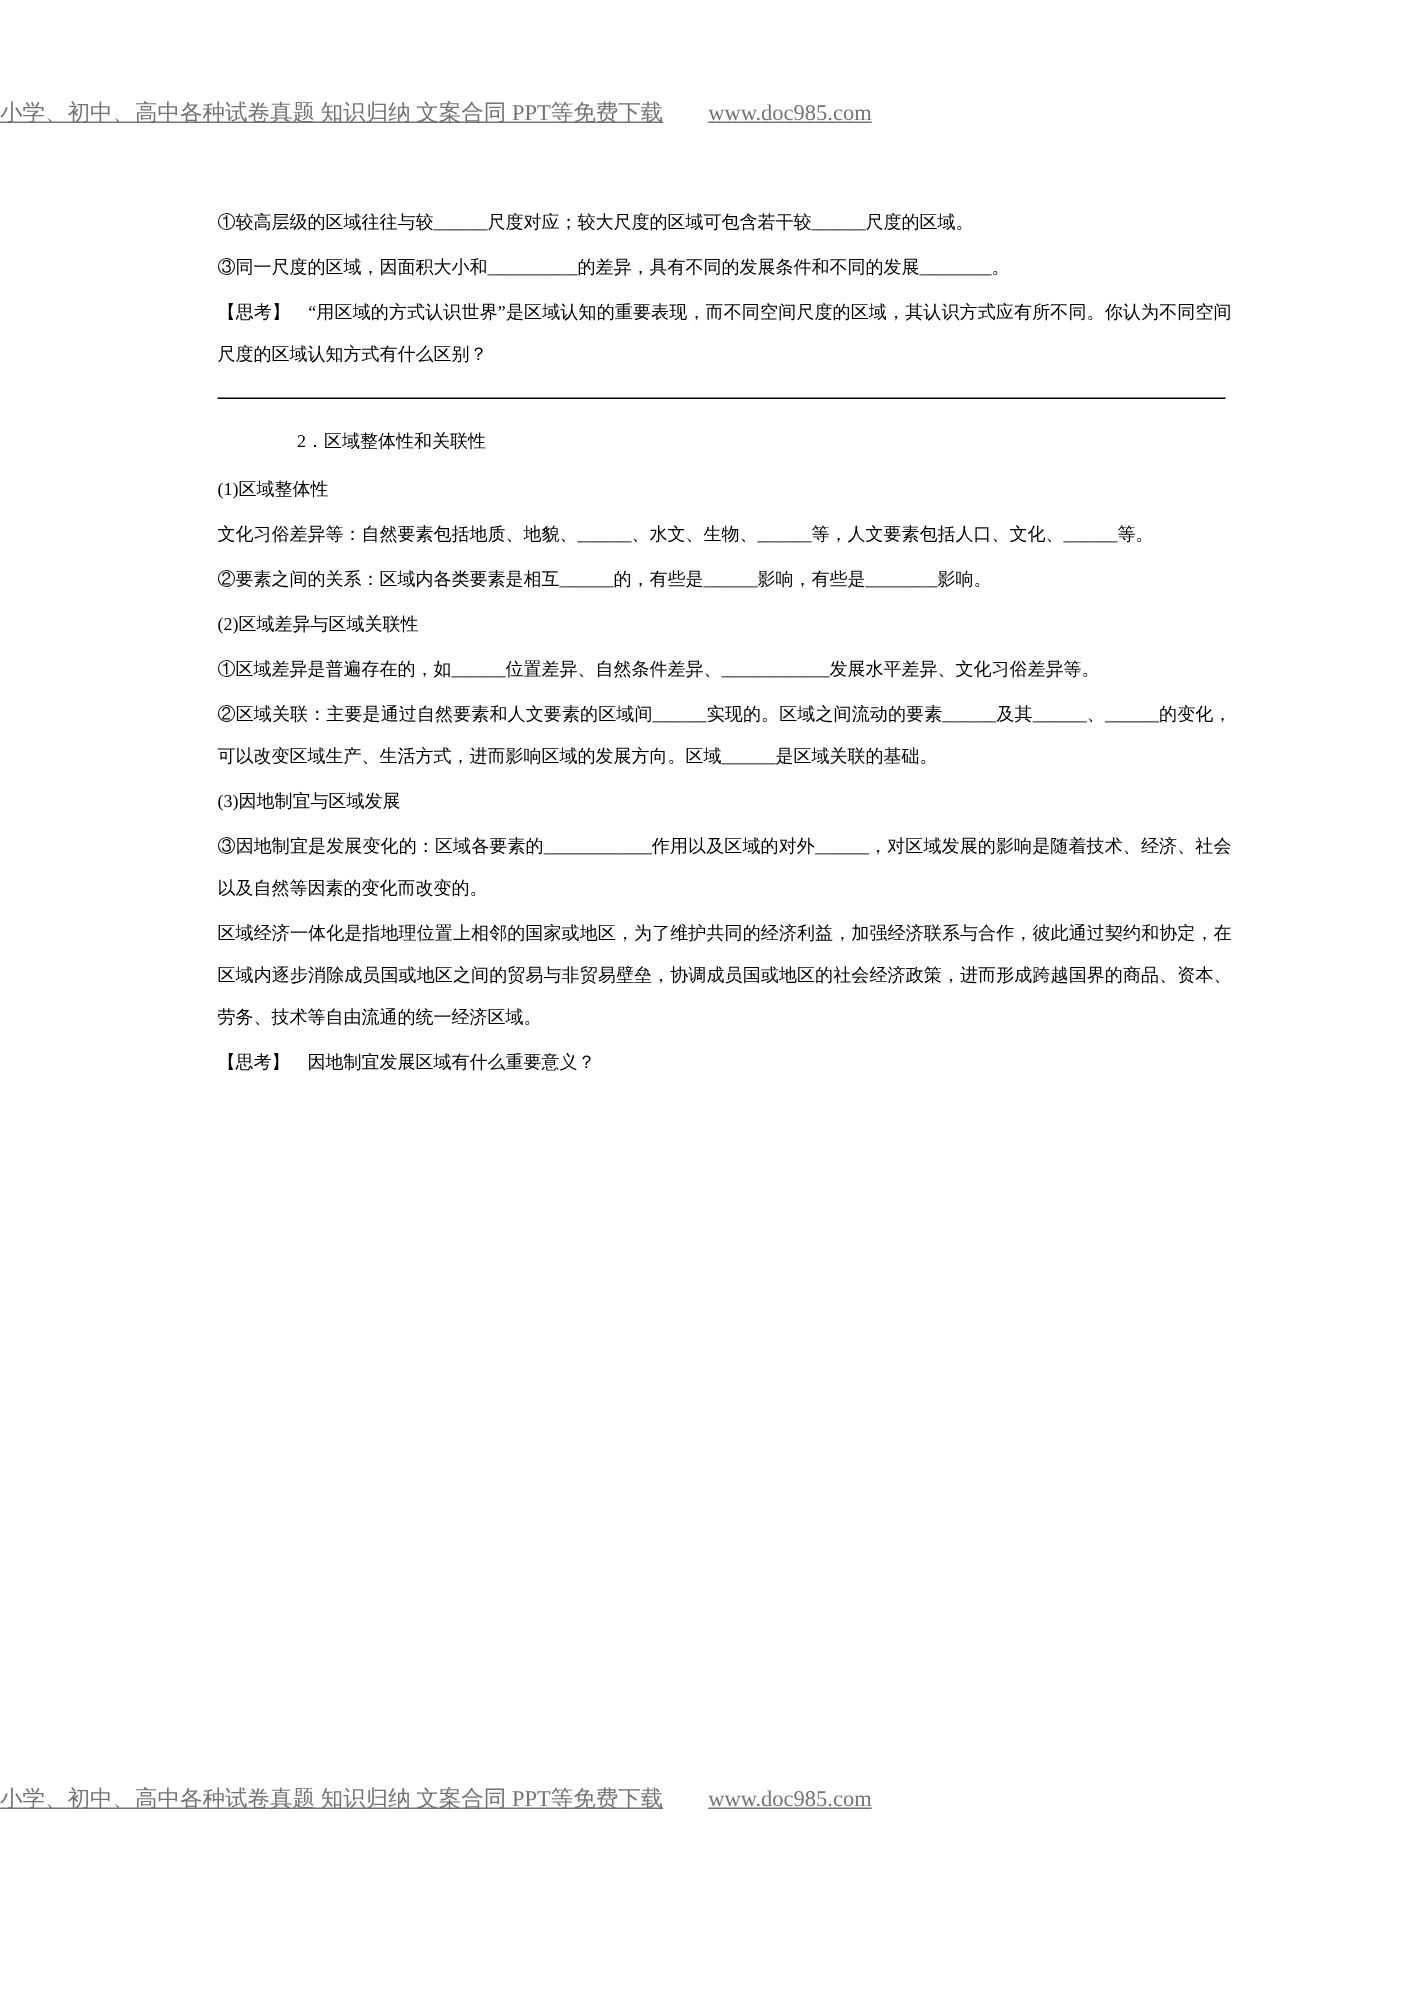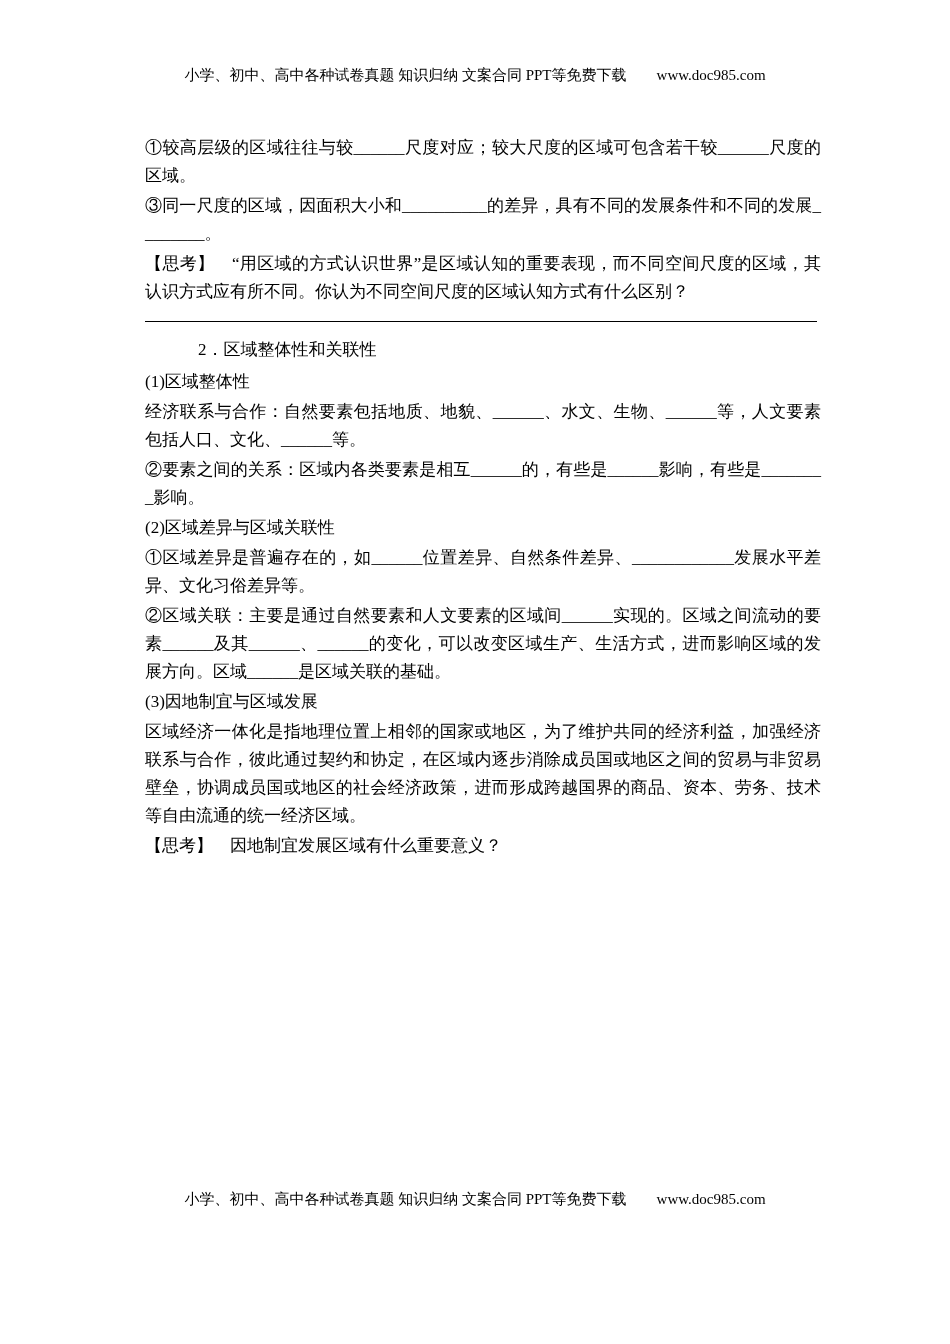--- a/index.html
+++ b/index.html
@@ -1,29 +1,29 @@
 <!DOCTYPE html>
 <html><head>
 <meta charset="utf-8">
 <style>
   html,body{margin:0;padding:0;background:#ffffff;}
   .page{
     position:relative;width:950px;height:1344px;background:#ffffff;
     font-family:"Liberation Serif","DejaVu Serif",serif;color:#000;overflow:hidden;
   }
   .pageband{
-    position:absolute;left:0;width:100%;text-align:center;
-    font-size:15px;color:#000000;white-space:nowrap;
+    position:absolute;left:0;width:100%;text-align:left;
+    font-size:15px;color:#737373;white-space:nowrap;text-decoration:underline;
   }
   .pageband.header{top:66px;}
   .pageband.footer{top:1190px;}
   .band-url{margin-left:30px;}
   .docbody{
     position:absolute;top:134px;left:145px;width:676px;
-    font-size:17px;line-height:28px;text-align:justify;
+    font-size:12px;line-height:28px;text-align:justify;
     word-wrap:break-word;word-break:break-all;
   }
   p.para{margin:0 0 2px 0;}
   p.para .b{font-weight:normal;}
   p.para.section{font-weight:bold;padding-left:7px;margin-top:6px;margin-bottom:4px;margin-left:46px;}
   .answer-line{height:1px;border-bottom:1px solid #000;margin:14px 4px 14px 0;}
 </style>
 </head>
 <body>
 
@@ -33,26 +33,27 @@
     <span>小学、初中、高中各种试卷真题  知识归纳  文案合同  PPT等免费下载</span><span class="band-url">www.doc985.com</span>
   </div>
 
   <div class="docbody" id="doc-body">
       <p class="para"><span>①较高层级的区域往往与较______尺度对应；较大尺度的区域可包含若干较______尺度的区域。</span></p>
       <p class="para"><span>③同一尺度的区域，因面积大小和__________的差异，具有不同的发展条件和不同的发展________。</span></p>
       <p class="para"><span class="b">【思考】　</span><span>“用区域的方式</span><span class="b">认识世界</span><span>”是区域认知的重要表</span><span class="b">现</span><span>，而不同空</span><span class="b">间尺度的区域，其认识方式应有所不同。</span><span>你认为不同空间尺度的区域</span><span class="b">认知方式有什么区别？</span></p>
       <div class="answer-line"></div>
       <p class="para section"><span class="b">2．区域整体性和关联性</span></p>
       <p class="para"><span>(1)区域整体性</span></p>
-      <p class="para"><span>经济联系与合作：自然要素包括地质、地貌、______、水文、生物、______等，人文要素包括人口、文化、______等。</span></p>
+      <p class="para"><span>文化习俗差异等：自然要素包括地质、地貌、______、水文、生物、______等，人文要素包括人口、文化、______等。</span></p>
       <p class="para"><span>②要素之间的关系：区域内各类要素是相互______的，有些是______影响，有些是________影响。</span></p>
       <p class="para"><span>(2)区域差异与区域关联性</span></p>
       <p class="para"><span>①区域差异是普遍存在的，如______位置差异、自然条件差异、____________发展水平差异、文化习俗差异等。</span></p>
       <p class="para"><span>②区域关联：主要是通过自然要素和人文要素的区域间______实现的。区域之间流动的要素______及其______、______的变化，可以改变区域生产、生活方式，进而影响区域的发展方向。区域______是区域关联的基础。</span></p>
       <p class="para"><span>(3)因地制宜与区域发展</span></p>
+      <p class="para"><span>③因地制宜是发展变化的：区域各要素的____________作用以及区域的对外______，对区域发展的影响是随着技术、经济、社会以及自然等因素的变化而改变的。</span></p>
       <p class="para"><span>区域经济一体化是指地理位置上相</span><span class="b">邻</span><span>的国家或地区，</span><span class="b">为了维护共同的经济利益，</span><span>加强</span><span class="b">经济联系与合作，</span><span>彼此通过</span><span class="b">契约和协定，</span><span>在</span><span class="b">区域内逐步消除成员国或地区之间的贸易与非贸易壁垒，协调成员国或地区的</span><span class="b">社会经济政策，</span><span class="b">进而形成跨越国界的</span><span>商品、</span><span class="b">资本、劳务、技术</span><span>等自由流</span><span class="b">通的统一经济区域。</span></p>
       <p class="para"><span class="b">【思考】　</span><span>因地制宜发展区域有什么重要意义？</span></p>
     </div>
 
   <div class="pageband footer">
     <span>小学、初中、高中各种试卷真题  知识归纳  文案合同  PPT等免费下载</span><span class="band-url">www.doc985.com</span>
   </div>
 
 </div>
 

